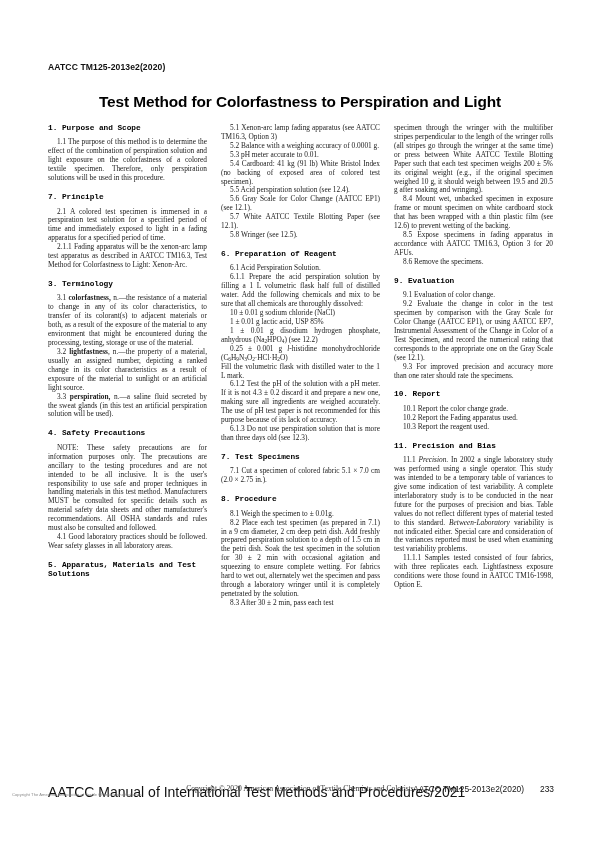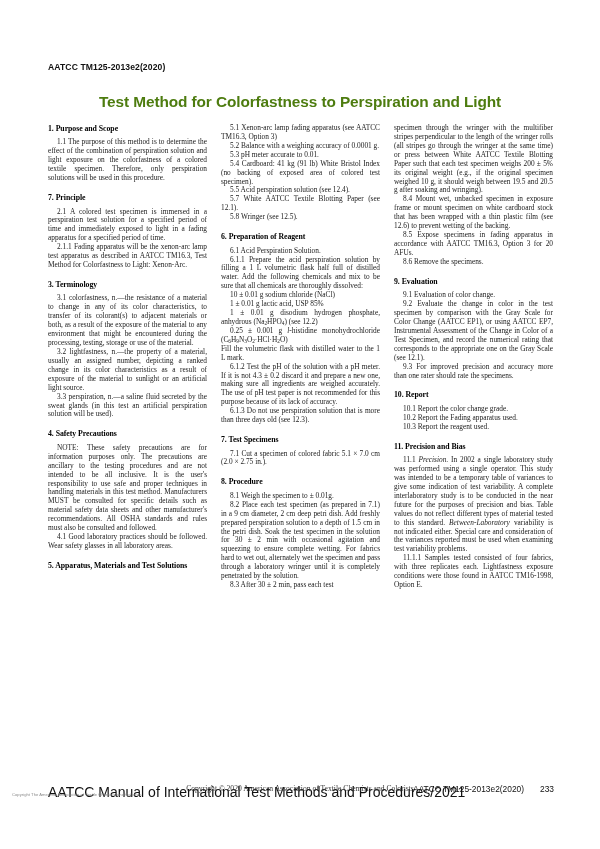--- a/index.html
+++ b/index.html
@@ -34,21 +34,21 @@
   }
   .doc-title {
     position: absolute;
     left: 0;
     right: 0;
     top: 83px;
     text-align: center;
     font-family: "Liberation Sans", sans-serif;
     font-weight: bold;
     font-size: 15.4px;
-    color: #4d7c0f;
+    color: #000000;
     letter-spacing: -0.1px;
   }
   .columns {
     position: absolute;
     left: 48px;
     top: 124px;
     width: 506px;
     height: 640px;
     display: flex;
     gap: 14px;
@@ -56,36 +56,36 @@
   .col {
     width: 159px;
     font-size: 7.35px;
     line-height: 1.215;
     text-align: justify;
     text-justify: inter-word;
     hyphens: auto;
     -webkit-hyphens: auto;
   }
   h2.sec {
-    font-family: Liberation Serif, serif;
+    font-family: Liberation Mono, monospace;
     font-weight: bold;
     font-size: 7.8px;
     margin: 10px 0 5px 0;
     text-align: left;
     letter-spacing: -0.05px;
     color: #000;
   }
   h2.sec.first { margin-top: 0; }
   p.para {
     margin: 0;
     text-indent: 9px;
   }
   p.para.noindent { text-indent: 0; }
   p.para.chem { text-indent: 9px; }
-  b.term { font-weight: normal; }
+  b.term { font-weight: bold; }
   i.em { font-style: italic; }
   sub { font-size: 0.72em; vertical-align: -0.22em; }
 
   .footer-left {
     position: absolute;
     left: 48px;
     top: 784px;
     font-family: "Liberation Sans", sans-serif;
     font-size: 14px;
     color: #111;
@@ -147,20 +147,21 @@
         <p class="para">NOTE: These safety precautions are for information purposes only. The precautions are ancillary to the testing procedures and are not intended to be all inclusive. It is the user's responsibility to use safe and proper techniques in handling materials in this test method. Manufacturers MUST be consulted for specific details such as material safety data sheets and other manufacturer's recommendations. All OSHA standards and rules must also be consulted and followed.</p>
         <p class="para">4.1 Good laboratory practices should be followed. Wear safety glasses in all laboratory areas.</p>
         <h2 class="sec">5. Apparatus, Materials and Test Solutions</h2>
       </div>
     <div class="col">
         <p class="para">5.1 Xenon-arc lamp fading apparatus (see AATCC TM16.3, Option 3)</p>
         <p class="para">5.2 Balance with a weighing accuracy of 0.0001 g.</p>
         <p class="para">5.3 pH meter accurate to 0.01.</p>
         <p class="para">5.4 Cardboard: 41 kg (91 lb) White Bristol Index (no backing of exposed area of colored test specimen).</p>
         <p class="para">5.5 Acid perspiration solution (see 12.4).</p>
+        <p class="para">5.6 Gray Scale for Color Change (AATCC EP1) (see 12.1).</p>
         <p class="para">5.7 White AATCC Textile Blotting Paper (see 12.1).</p>
         <p class="para">5.8 Wringer (see 12.5).</p>
         <h2 class="sec">6. Preparation of Reagent</h2>
         <p class="para">6.1 Acid Perspiration Solution.</p>
         <p class="para">6.1.1 Prepare the acid perspiration solution by filling a 1 L volumetric flask half full of distilled water. Add the following chemicals and mix to be sure that all chemicals are thoroughly dissolved:</p>
         <p class="para">10 ± 0.01 g sodium chloride (NaCl)</p>
         <p class="para">1 ± 0.01 g lactic acid, USP 85%</p>
         <p class="para chem">1 ± 0.01 g disodium hydrogen phosphate, anhydrous (Na<sub>2</sub>HPO<sub>4</sub>) (see 12.2)</p>
         <p class="para chem">0.25 ± 0.001 g <i class="em">l</i>-histidine monohydrochloride (C<sub>6</sub>H<sub>9</sub>N<sub>3</sub>O<sub>2</sub>·HCl·H<sub>2</sub>O)</p>
         <p class="para noindent">Fill the volumetric flask with distilled water to the 1 L mark.</p>

